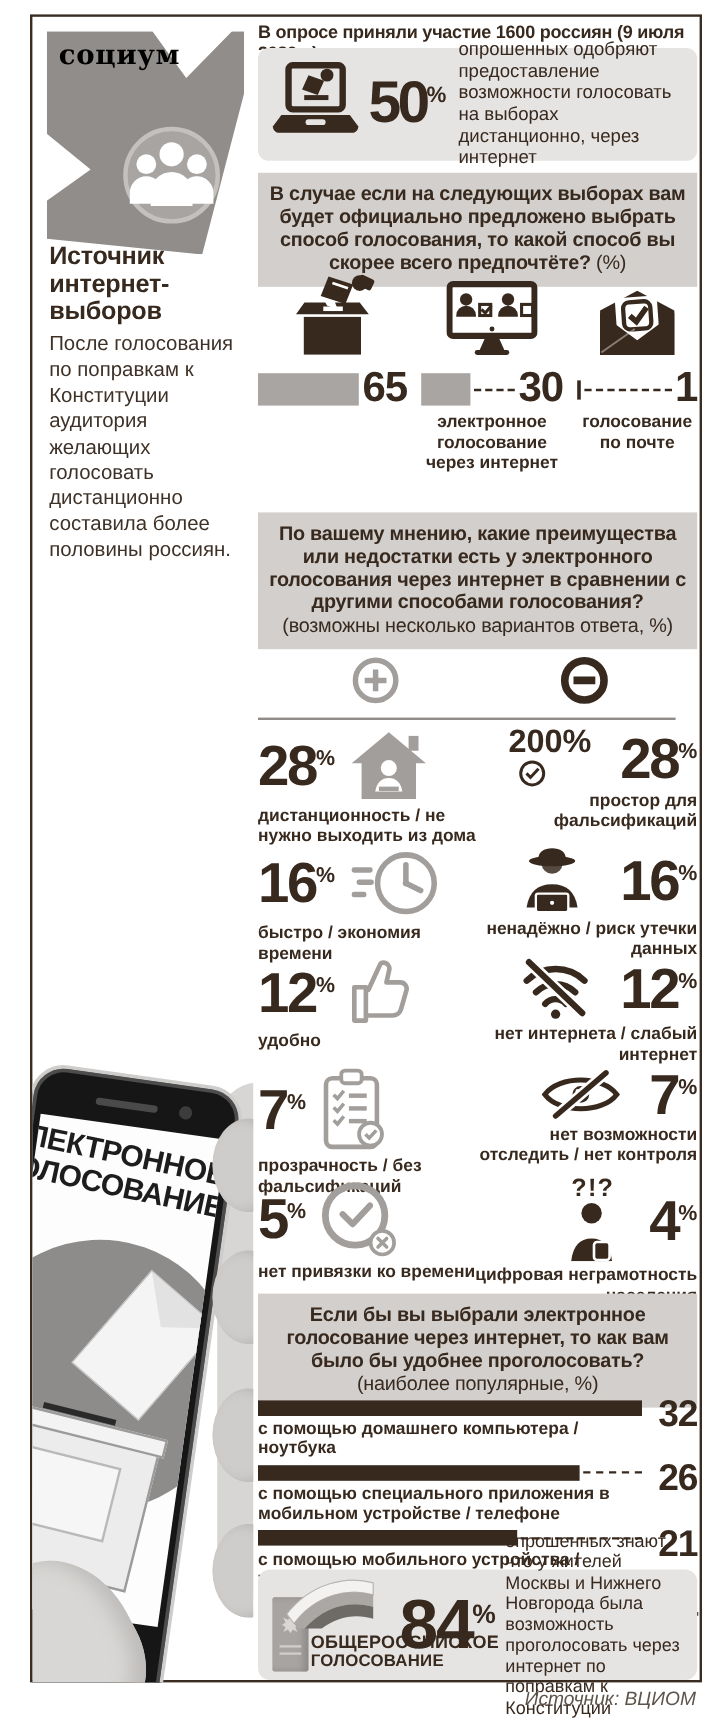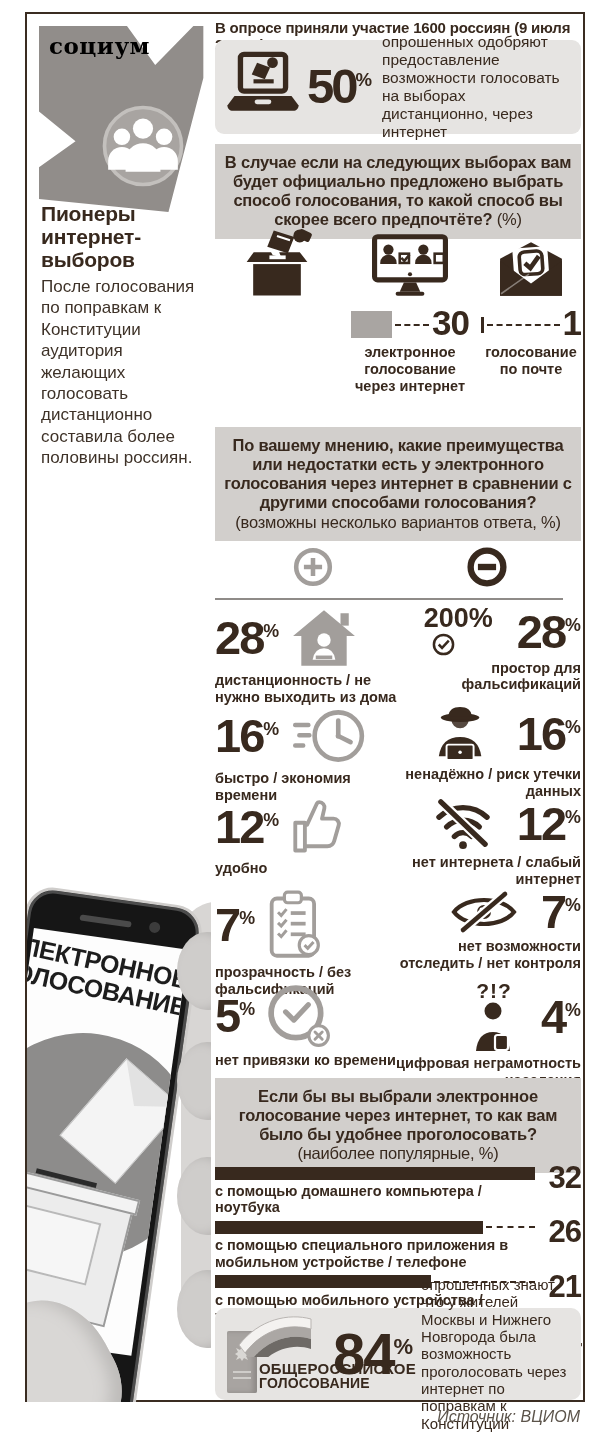--- a/index.html
+++ b/index.html
@@ -130,21 +130,21 @@
       <svg viewBox="0 0 48 48" width="88" height="88">
         <circle cx="24" cy="24" r="21" fill="#a8a4a1" stroke="#c3c0bd" stroke-width="2"></circle>
         <circle cx="12.5" cy="19" r="4.5" fill="#fff"></circle>
             <path d="M5 37 v-5 a7.5 7.5 0 0 1 15 0 v5 z" fill="#fff"></path>
         <circle cx="35.5" cy="19" r="4.5" fill="#fff"></circle>
             <path d="M28 37 v-5 a7.5 7.5 0 0 1 15 0 v5 z" fill="#fff"></path>
         <circle cx="24" cy="14.5" r="5.5" fill="#fff"></circle>
             <path d="M14.5 38 v-6 a9.5 9.5 0 0 1 19 0 v6 z" fill="#fff"></path>
       </svg>
     </div>
-    <h1 class="side-title">Пионеры интернет-выборов</h1>
+    <h1 class="side-title">Источник интернет-выборов</h1>
     <p class="side-intro">После голосования по поправкам к Конституции аудитория желающих голосовать дистанционно составила более половины россиян.</p>
 
     <div class="phone-photo">
       <div class="palm"></div>
       <div class="phone">
         <div class="speaker"></div>
         <div class="cam"></div>
         <div class="screen">
           <div class="scr-title">ЭЛЕКТРОННОЕ ГОЛОСОВАНИЕ</div>
           <div class="scr-circle"></div>
@@ -196,20 +196,24 @@
           <svg viewBox="0 0 72 64" width="78" height="70">
             <path d="M33 2 l19 6 -6 15 -19 -6 z" fill="currentColor"></path>
             <path d="M36 7 l12 4" stroke="#fff" stroke-width="2"></path>
             <circle cx="57" cy="7" r="6" fill="currentColor"></circle>
                 <rect x="58" y="0" width="12" height="9" rx="2" fill="currentColor" transform="rotate(25 58 0)"></rect>
             <path d="M8 31 h56 l-7 -9 h-19 l2 5 -8 -2.5 -1.5 -2.5 h-16 z" fill="currentColor"></path>
             <rect x="29" y="25" width="15" height="3.5" fill="#fff"></rect>
             <rect x="14" y="33" width="44" height="29" fill="currentColor"></rect>
           </svg>
         </div>
+        <div class="m-barrow">
+          <div class="m-bar" style="width: 87.75px;"></div>
+          <div class="m-num">65</div>
+        </div>
       </div>
       <div class="m-col c2">
         <div class="m-icon kicon">
           <svg viewBox="0 0 74 62" width="76" height="64">
             <rect x="2.5" y="2.5" width="69" height="42" rx="3" fill="none" stroke="currentColor" stroke-width="5"></rect>
             <circle cx="16" cy="15" r="5" fill="currentColor"></circle>
                 <path d="M8 28 a8 8 0 0 1 16 0 l0 1 h-16 z" fill="currentColor"></path>
             <rect x="27" y="19" width="9" height="9" fill="none" stroke="currentColor" stroke-width="2.5"></rect>
                 <path d="M28.5 23 l3 3 5 -6" fill="none" stroke="currentColor" stroke-width="2.5"></path>
             <circle cx="50" cy="15" r="5" fill="currentColor"></circle>

